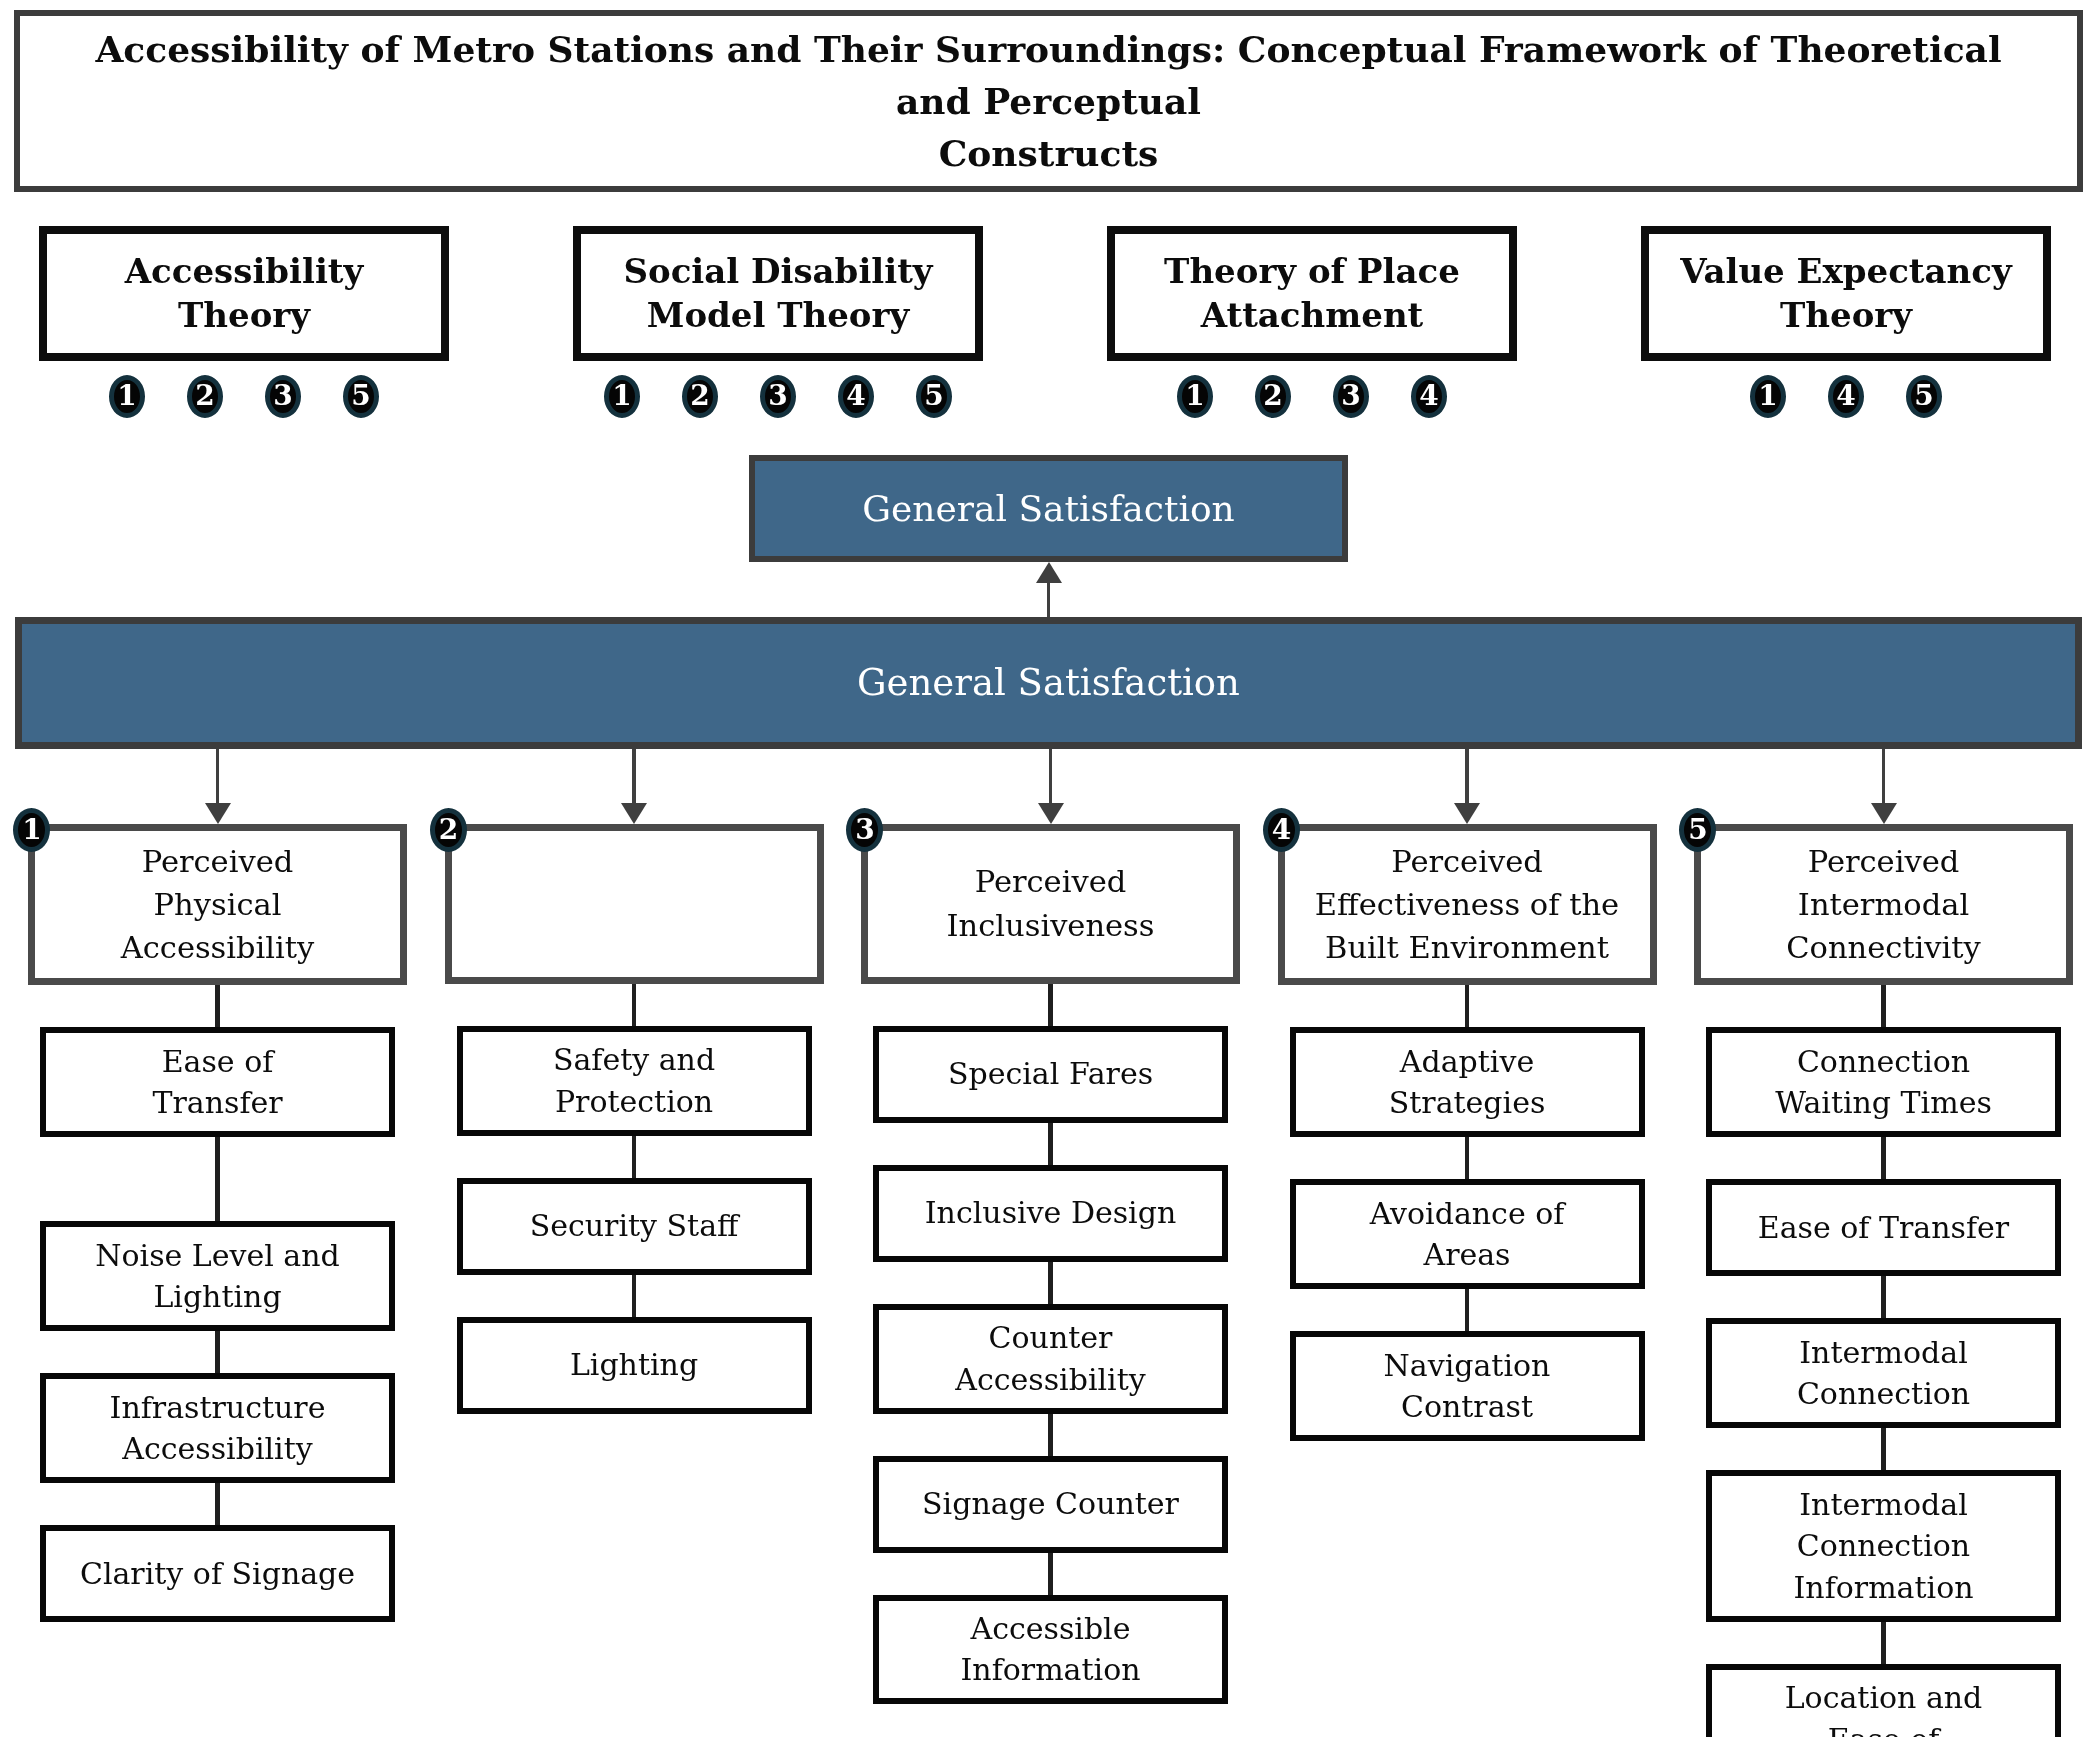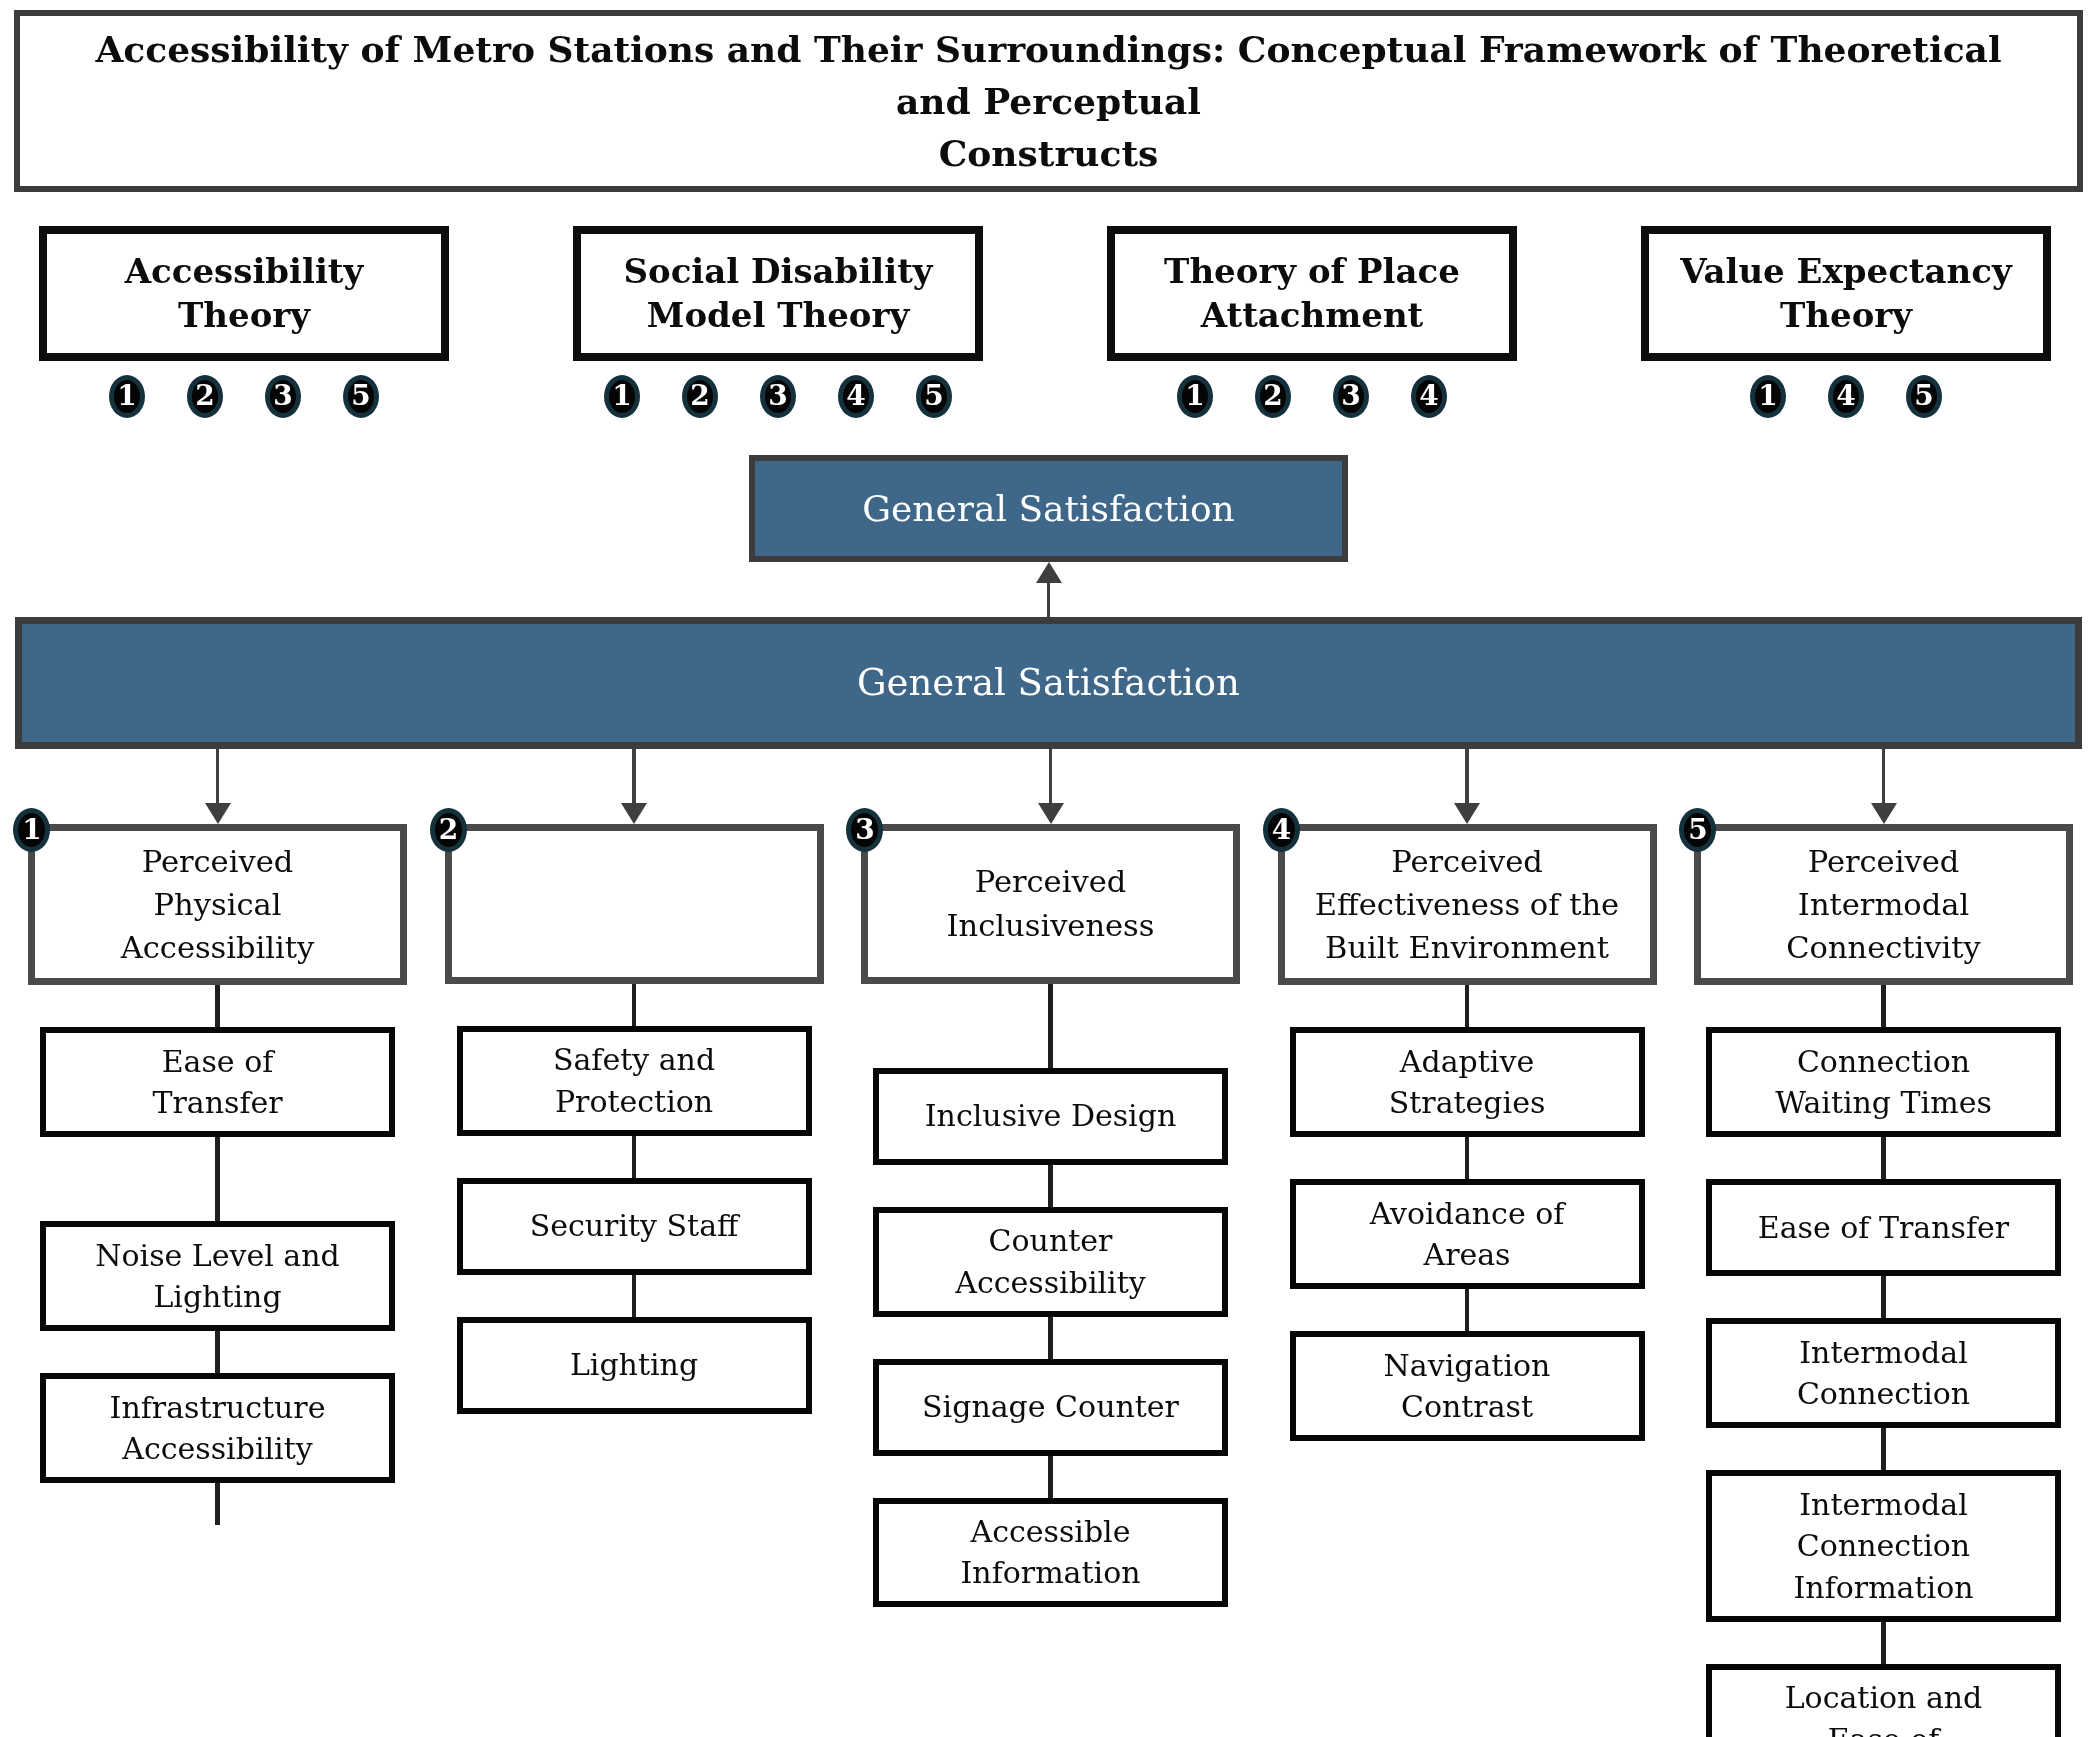--- a/index.html
+++ b/index.html
@@ -249,20 +249,21 @@
       <div class="item pre">Ease of
 Transfer</div>
       <div class="connector"></div>
       <div class="connector"></div>
       <div class="item pre">Noise Level and
 Lighting</div>
       <div class="connector"></div>
       <div class="item pre">Infrastructure
 Accessibility</div>
       <div class="connector"></div>
+      <div class="item pre">Clarity of Signage</div>
     </div>
 
     <div class="column">
       <div class="down-arrow">
         <div class="shaft"></div>
         <div class="head"></div>
       </div>
       <div class="col-header">
         <span class="col-badge">2</span>
       </div>
@@ -279,20 +280,21 @@
       <div class="down-arrow">
         <div class="shaft"></div>
         <div class="head"></div>
       </div>
       <div class="col-header">
         <span class="col-badge">3</span>
         <span class="pre">Perceived
 Inclusiveness</span>
       </div>
       <div class="connector"></div>
+      <div class="item pre">Special Fares</div>
       <div class="connector"></div>
       <div class="item pre">Inclusive Design</div>
       <div class="connector"></div>
       <div class="item pre">Counter
 Accessibility</div>
       <div class="connector"></div>
       <div class="item pre">Signage Counter</div>
       <div class="connector"></div>
       <div class="item pre">Accessible
 Information</div>

